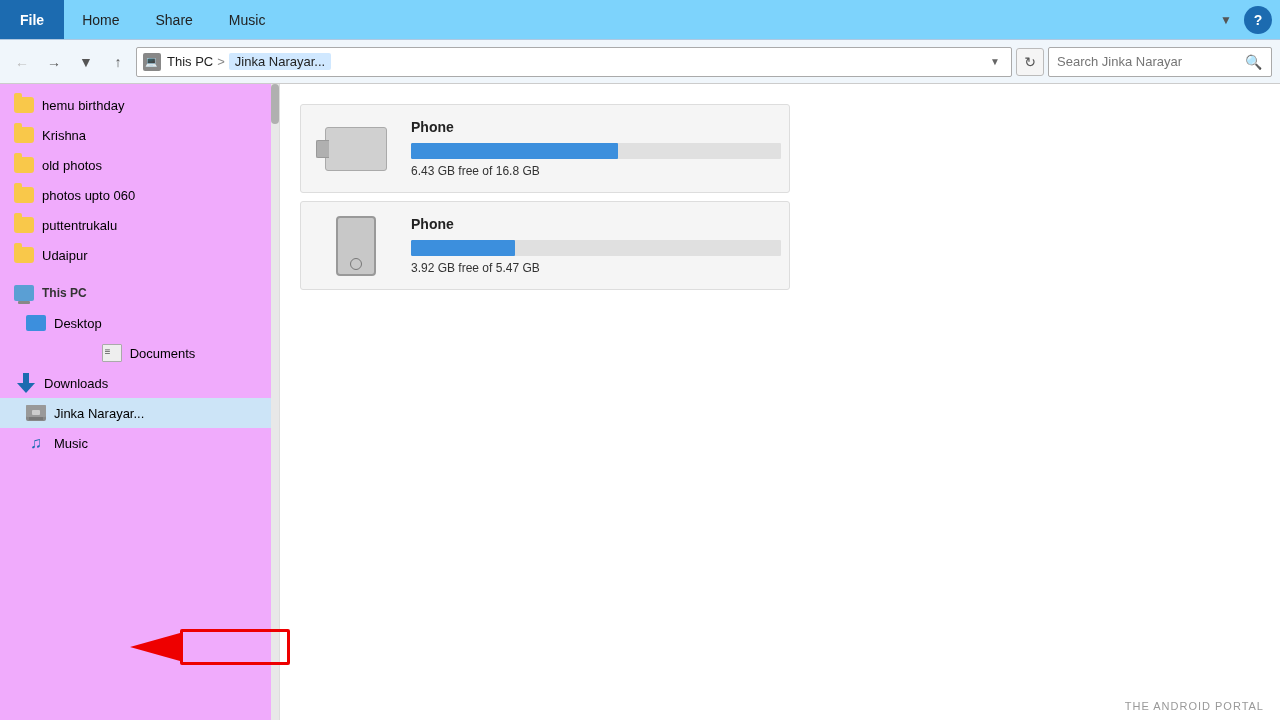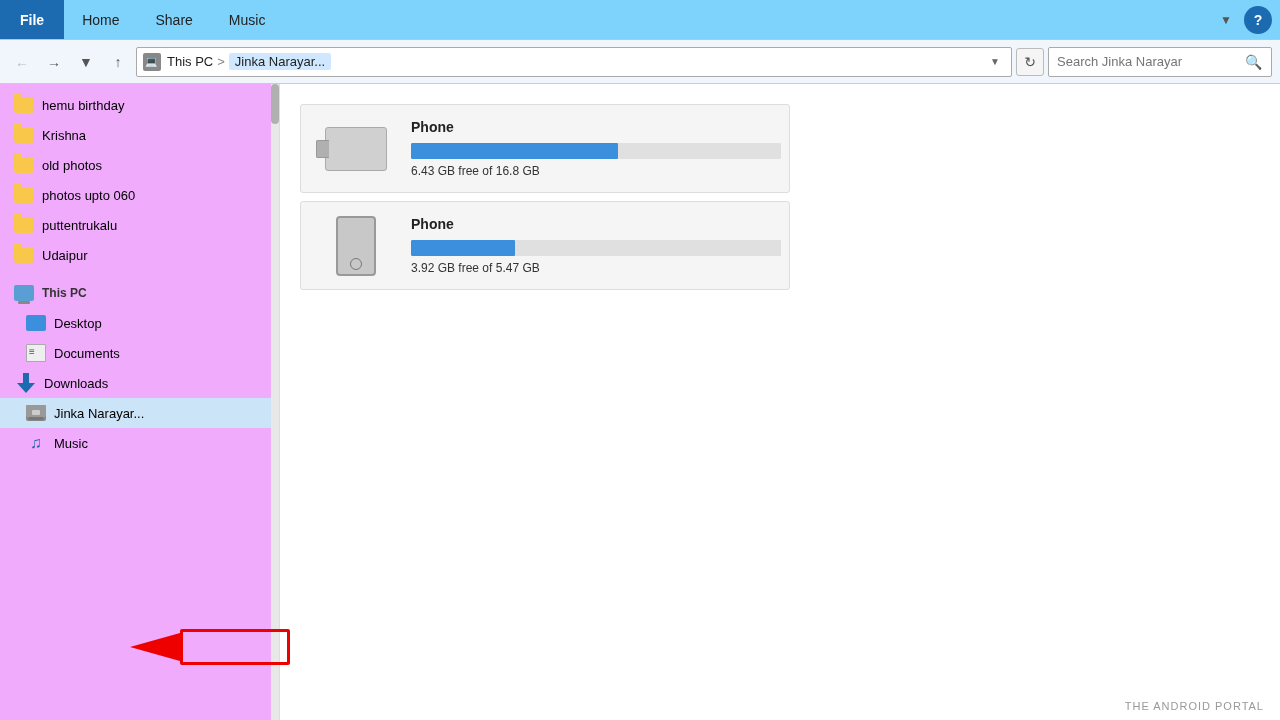--- a/index.html
+++ b/index.html
@@ -452,21 +452,21 @@
     <div class="sidebar-item" style="margin-top:8px;">
       <div class="thispc-icon"></div>
       <span class="section-header">This PC</span>
     </div>
 
     <div class="sidebar-item" style="padding-left:26px;">
       <div class="desktop-icon"></div>
       <span>Desktop</span>
     </div>
 
-    <div class="sidebar-item" style="padding-left:26px;">
+    <div class="sidebar-item" style="padding-left:26px;justify-content:center;">
       <div class="docs-icon"></div>
       <span>Documents</span>
     </div>
 
     <div class="sidebar-item" style="padding-left:16px;">
       <div class="downloads-icon">
         <svg width="18" height="20" viewBox="0 0 18 20">
           <rect x="6" y="0" width="6" height="10" fill="#1c6bb0"></rect>
           <polygon points="0,10 9,20 18,10" fill="#1c6bb0"></polygon>
         </svg>

